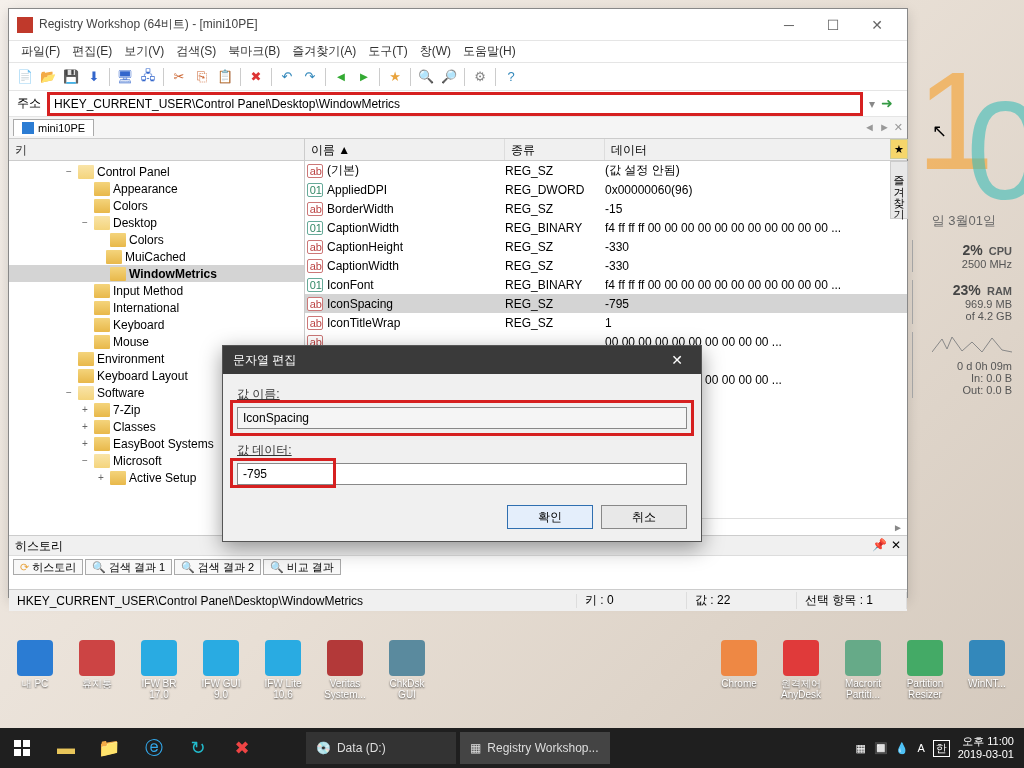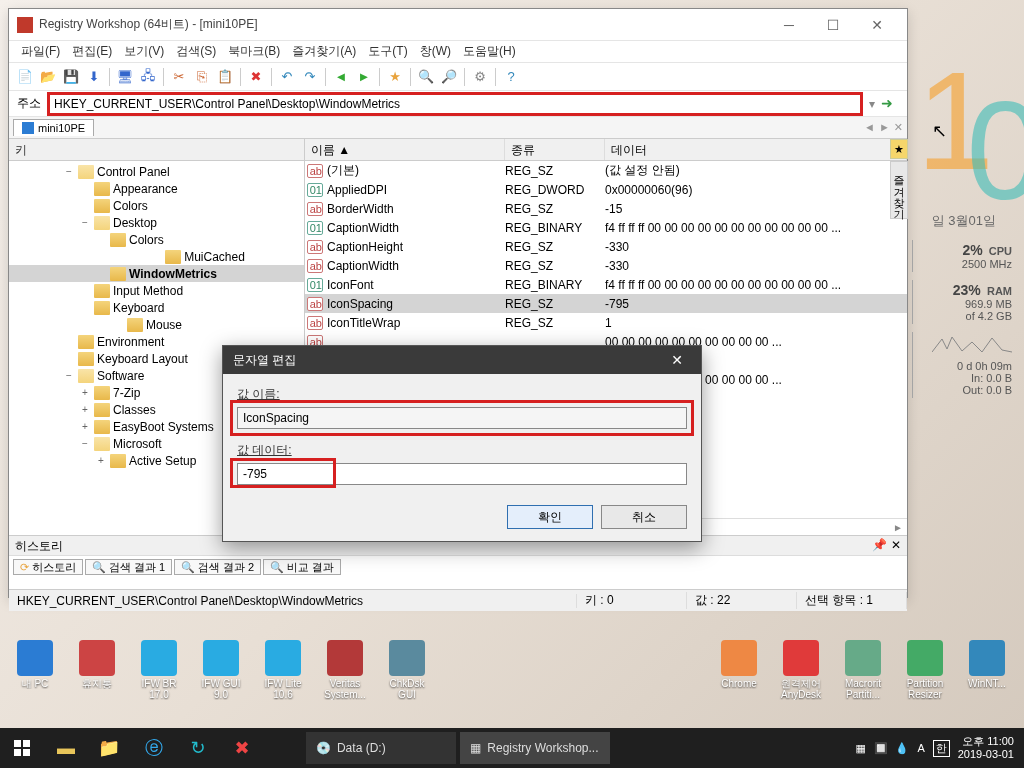--- a/index.html
+++ b/index.html
@@ -243,41 +243,46 @@
           <div class="tree-node" style="padding-left: 70px;">
             <span class="exp">−</span>
             <span class="folder folder-open"></span>
             <span class="label">Desktop</span>
           </div>
           <div class="tree-node" style="padding-left: 86px;">
             <span class="exp"></span>
             <span class="folder folder-closed"></span>
             <span class="label">Colors</span>
           </div>
-          <div class="tree-node" style="padding-left: 82px; justify-content: center;">
+          <div class="tree-node" style="padding-left: 82px;">
             <span class="exp"></span>
             <span class="folder folder-closed"></span>
             <span class="label">MuiCached</span>
           </div>
           <div class="tree-node selected" style="padding-left: 86px; font-weight: bold;">
             <span class="exp"></span>
             <span class="folder folder-closed"></span>
             <span class="label">WindowMetrics</span>
           </div>
           <div class="tree-node" style="padding-left: 70px;">
             <span class="exp"></span>
             <span class="folder folder-closed"></span>
             <span class="label">Input Method</span>
           </div>
           <div class="tree-node" style="padding-left: 70px;">
             <span class="exp"></span>
             <span class="folder folder-closed"></span>
+            <span class="label">International</span>
+          </div>
+          <div class="tree-node" style="padding-left: 70px;">
+            <span class="exp"></span>
+            <span class="folder folder-closed"></span>
             <span class="label">Keyboard</span>
           </div>
-          <div class="tree-node" style="padding-left: 103px;">
+          <div class="tree-node" style="padding-left: 70px;">
             <span class="exp"></span>
             <span class="folder folder-closed"></span>
             <span class="label">Mouse</span>
           </div>
           <div class="tree-node" style="padding-left: 54px;">
             <span class="exp"></span>
             <span class="folder folder-closed"></span>
             <span class="label">Environment</span>
           </div>
           <div class="tree-node" style="padding-left: 54px;">

